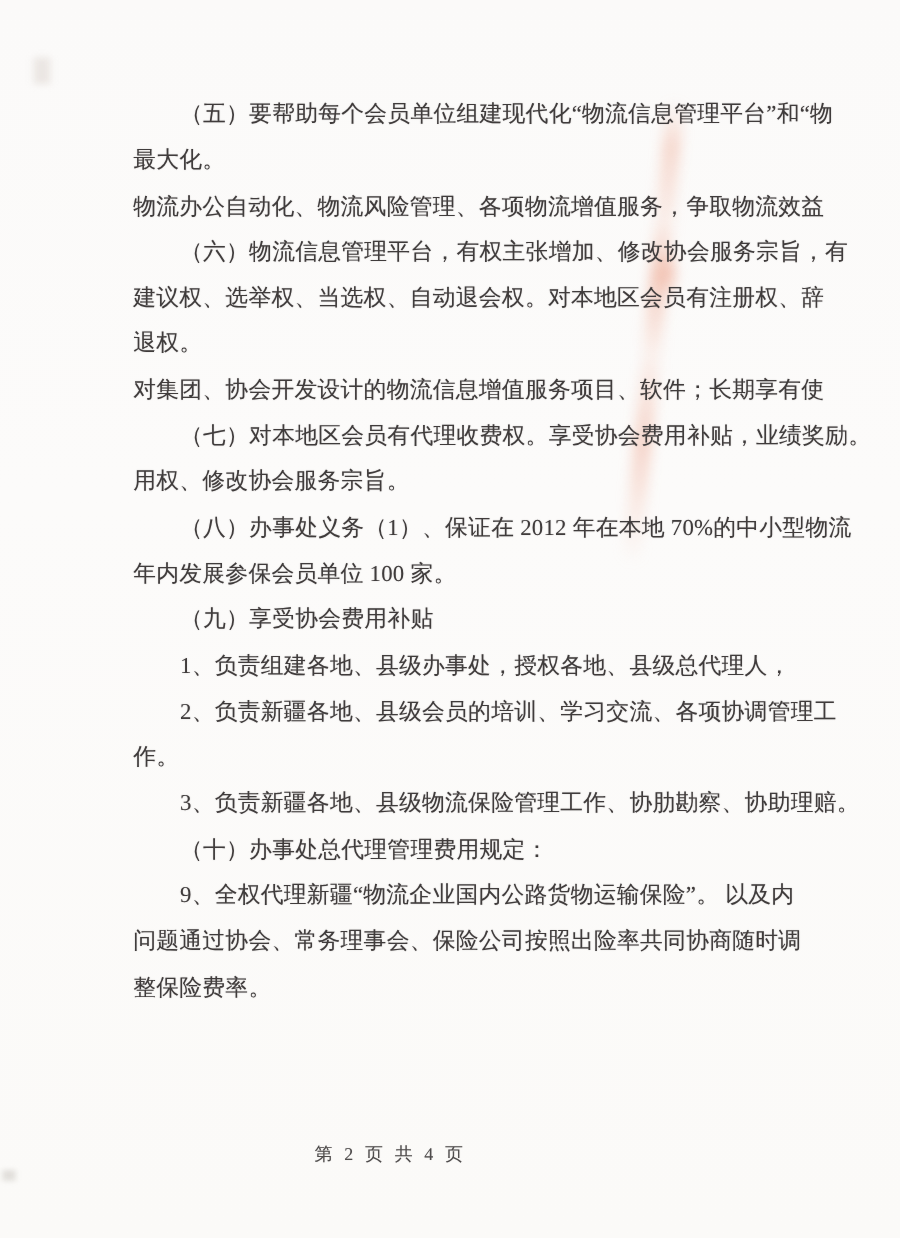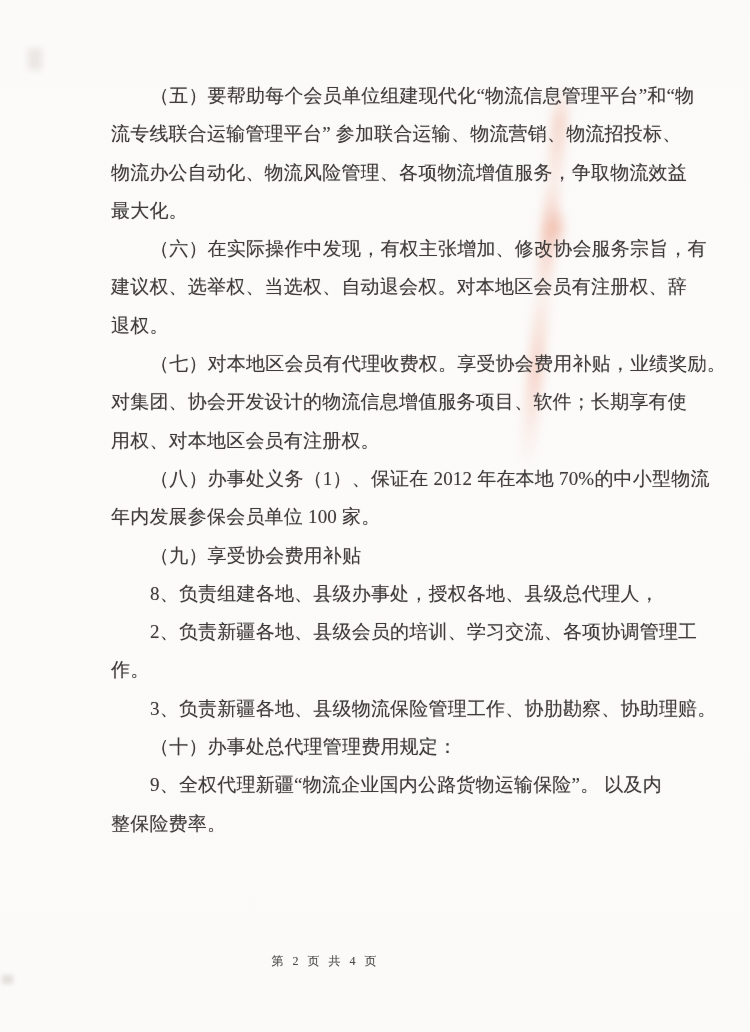--- a/index.html
+++ b/index.html
@@ -32,21 +32,21 @@
   }
   .line.indent {
     padding-left: 39px;
   }
   .footer {
     position: absolute;
     left: 0;
     top: 953px;
     width: 651px;
     text-align: center;
-    font-size: 12px;
+    font-size: 15px;
     color: #4f4c4c;
     letter-spacing: 3px;
     text-shadow: 0 0 0.8px rgba(80, 76, 76, 0.35);
   }
   
   .streak {
     position: absolute;
     left: 518px;
     top: 82px;
     width: 16px;
@@ -99,35 +99,35 @@
 
 <div class="page">
 
   <div class="streak"></div>
   <div class="blob"></div>
   <div class="smudge-a"></div>
   <div class="smudge-b"></div>
 
   <div class="text-block">
       <div class="line indent">（五）要帮助每个会员单位组建现代化“物流信息管理平台”和“物</div>
-      <div class="line">流专线联合运输管理平台” 参加联合运输、物流营销、物流招投标、</div>
+      <div class="line">最大化。</div>
       <div class="line">物流办公自动化、物流风险管理、各项物流增值服务，争取物流效益</div>
-      <div class="line">最大化。</div>
-      <div class="line indent">（六）在实际操作中发现，有权主张增加、修改协会服务宗旨，有</div>
+      <div class="line indent">（六）物流信息管理平台，有权主张增加、修改协会服务宗旨，有</div>
       <div class="line">建议权、选举权、当选权、自动退会权。对本地区会员有注册权、辞</div>
       <div class="line">退权。</div>
+      <div class="line">对集团、协会开发设计的物流信息增值服务项目、软件；长期享有使</div>
       <div class="line indent">（七）对本地区会员有代理收费权。享受协会费用补贴，业绩奖励。</div>
-      <div class="line">对集团、协会开发设计的物流信息增值服务项目、软件；长期享有使</div>
-      <div class="line">用权、对本地区会员有注册权。</div>
+      <div class="line">用权、修改协会服务宗旨。</div>
       <div class="line indent">（八）办事处义务（1）、保证在 2012 年在本地 70%的中小型物流</div>
       <div class="line">年内发展参保会员单位 100 家。</div>
       <div class="line indent">（九）享受协会费用补贴</div>
-      <div class="line indent">8、负责组建各地、县级办事处，授权各地、县级总代理人，</div>
+      <div class="line indent">1、负责组建各地、县级办事处，授权各地、县级总代理人，</div>
       <div class="line indent">2、负责新疆各地、县级会员的培训、学习交流、各项协调管理工</div>
       <div class="line">作。</div>
       <div class="line indent">3、负责新疆各地、县级物流保险管理工作、协肋勘察、协助理赔。</div>
       <div class="line indent">（十）办事处总代理管理费用规定：</div>
       <div class="line indent">9、全权代理新疆“物流企业国内公路货物运输保险”。 以及内</div>
+      <div class="line">问题通过协会、常务理事会、保险公司按照出险率共同协商随时调</div>
       <div class="line">整保险费率。</div>
     </div>
 
   <div class="footer">第 2 页 共 4 页</div>
 </div>
 
 </body></html>

